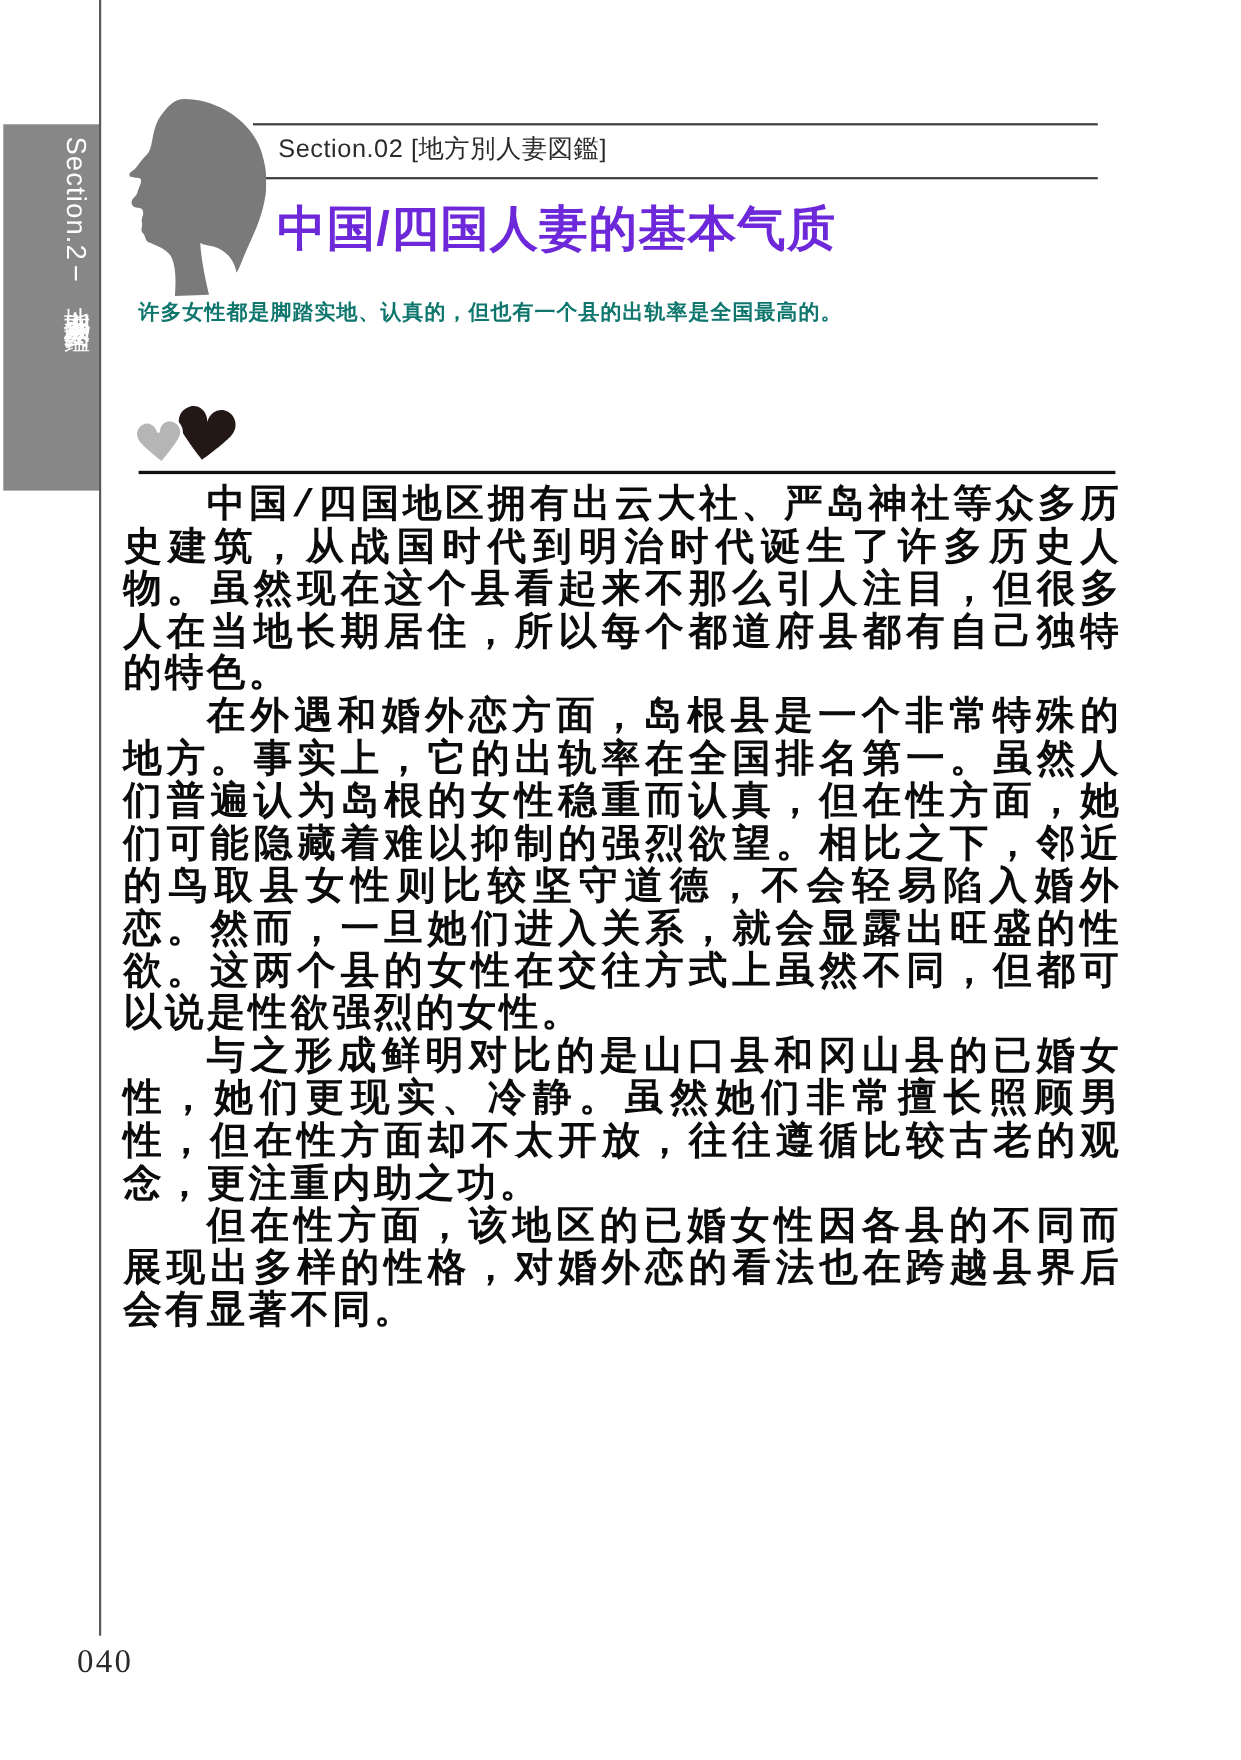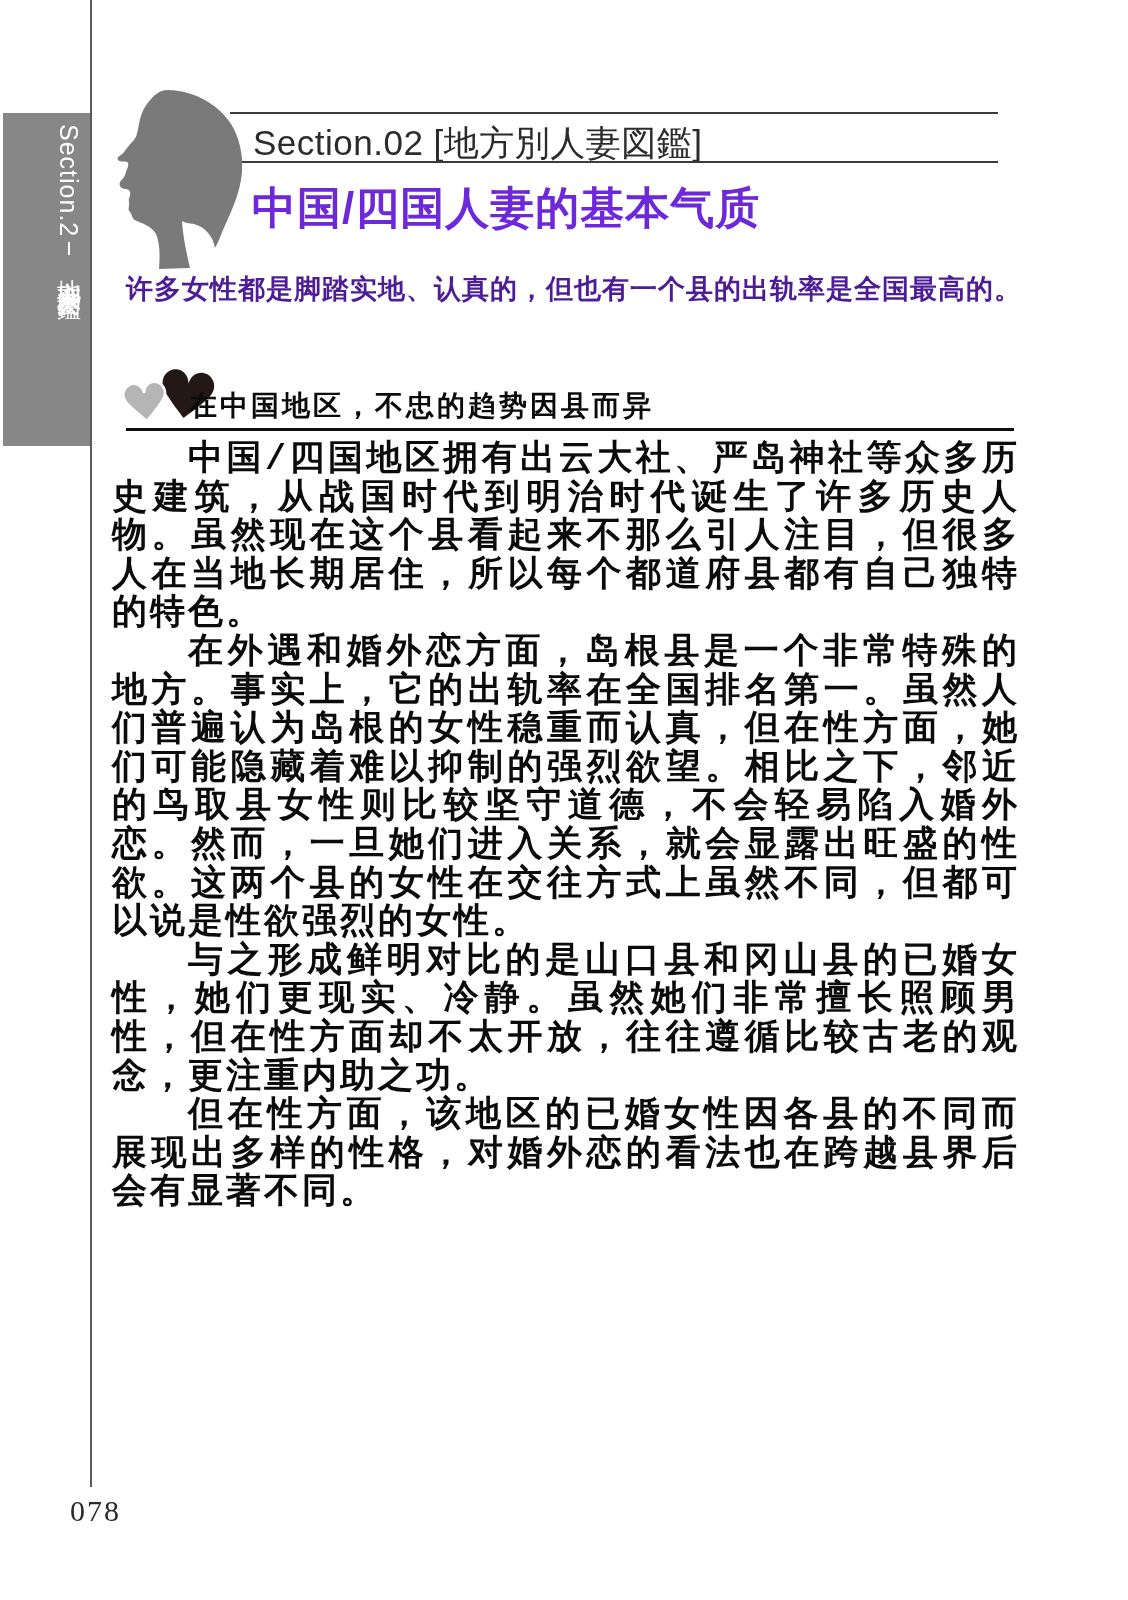--- a/index.html
+++ b/index.html
@@ -28,31 +28,31 @@
   }
 
   
   .silhouette { position:absolute; left:116px; top:88px; width:126px; height:181px; z-index:3; }
 
   
   .rule { position:absolute; left:230px; width:768px; height:2px; background:#3c3c3c; }
   .rule-top { top:112px; }
   .rule-bottom { top:161px; }
   .section-label {
-    position:absolute; left:253px; top:120px; font-size:35px; color:#2b2b2b;
+    position:absolute; left:253px; top:120px; font-size:23px; color:#2b2b2b;
     letter-spacing:0.5px; white-space:nowrap;
   }
 
   .page-title {
     position:absolute; left:252px; top:179px; margin:0; font-size:44px; font-weight:800;
     color:#6d28d9; letter-spacing:1px; white-space:nowrap;
   }
   .subtitle {
-    position:absolute; left:126px; top:271px; font-size:27px; font-weight:700;
-    color:#4c1d95; letter-spacing:1px; white-space:nowrap;
+    position:absolute; left:126px; top:271px; font-size:19px; font-weight:700;
+    color:#0f766e; letter-spacing:1px; white-space:nowrap;
   }
 
   
   .hearts { position:absolute; left:123px; top:369px; width:94px; height:62px; }
   .article-heading {
     position:absolute; left:189px; top:387px; font-size:28px; font-weight:700;
     color:#0b0b0b; letter-spacing:3px; white-space:nowrap;
   }
   .heading-underline { position:absolute; left:126px; top:428px; width:888px; height:3px; background:#101010; }
 
@@ -120,25 +120,24 @@
 
   <svg class="hearts" viewBox="0 0 94 62" xmlns="http://www.w3.org/2000/svg">
     <g transform="translate(33,-3) rotate(8 30 28) scale(0.62)">
       <path fill="#231815" d="M50,28 C48,12 34,4 22,9 C8,15 4,31 13,44 C22,57 50,84 50,84 C50,84 78,57 87,44 C96,31 92,15 78,9 C66,4 52,12 50,28 Z"></path>
     </g>
     <g transform="translate(-3,10) rotate(-6 25 23) scale(0.50)">
       <path fill="#b5b5b5" stroke="#ffffff" stroke-width="5" d="M50,28 C48,12 34,4 22,9 C8,15 4,31 13,44 C22,57 50,84 50,84 C50,84 78,57 87,44 C96,31 92,15 78,9 C66,4 52,12 50,28 Z"></path>
     </g>
   </svg>
 
-  <div class="article-heading">在中国地区，不忠的趋势因县而异</div>
   <div class="heading-underline"></div>
 
   <div class="body-text">
     <p>中国/四国地区拥有出云大社、严岛神社等众多历史建筑，从战国时代到明治时代诞生了许多历史人物。虽然现在这个县看起来不那么引人注目，但很多人在当地长期居住，所以每个都道府县都有自己独特的特色。</p>
     <p>在外遇和婚外恋方面，岛根县是一个非常特殊的地方。事实上，它的出轨率在全国排名第一。虽然人们普遍认为岛根的女性稳重而认真，但在性方面，她们可能隐藏着难以抑制的强烈欲望。相比之下，邻近的鸟取县女性则比较坚守道德，不会轻易陷入婚外恋。然而，一旦她们进入关系，就会显露出旺盛的性欲。这两个县的女性在交往方式上虽然不同，但都可以说是性欲强烈的女性。</p>
     <p>与之形成鲜明对比的是山口县和冈山县的已婚女性，她们更现实、冷静。虽然她们非常擅长照顾男性，但在性方面却不太开放，往往遵循比较古老的观念，更注重内助之功。</p>
     <p>但在性方面，该地区的已婚女性因各县的不同而展现出多样的性格，对婚外恋的看法也在跨越县界后会有显著不同。</p>
   </div>
 
-  <div class="page-number">078</div>
+  <div class="page-number">040</div>
 
 </div>
 
 </body></html>

